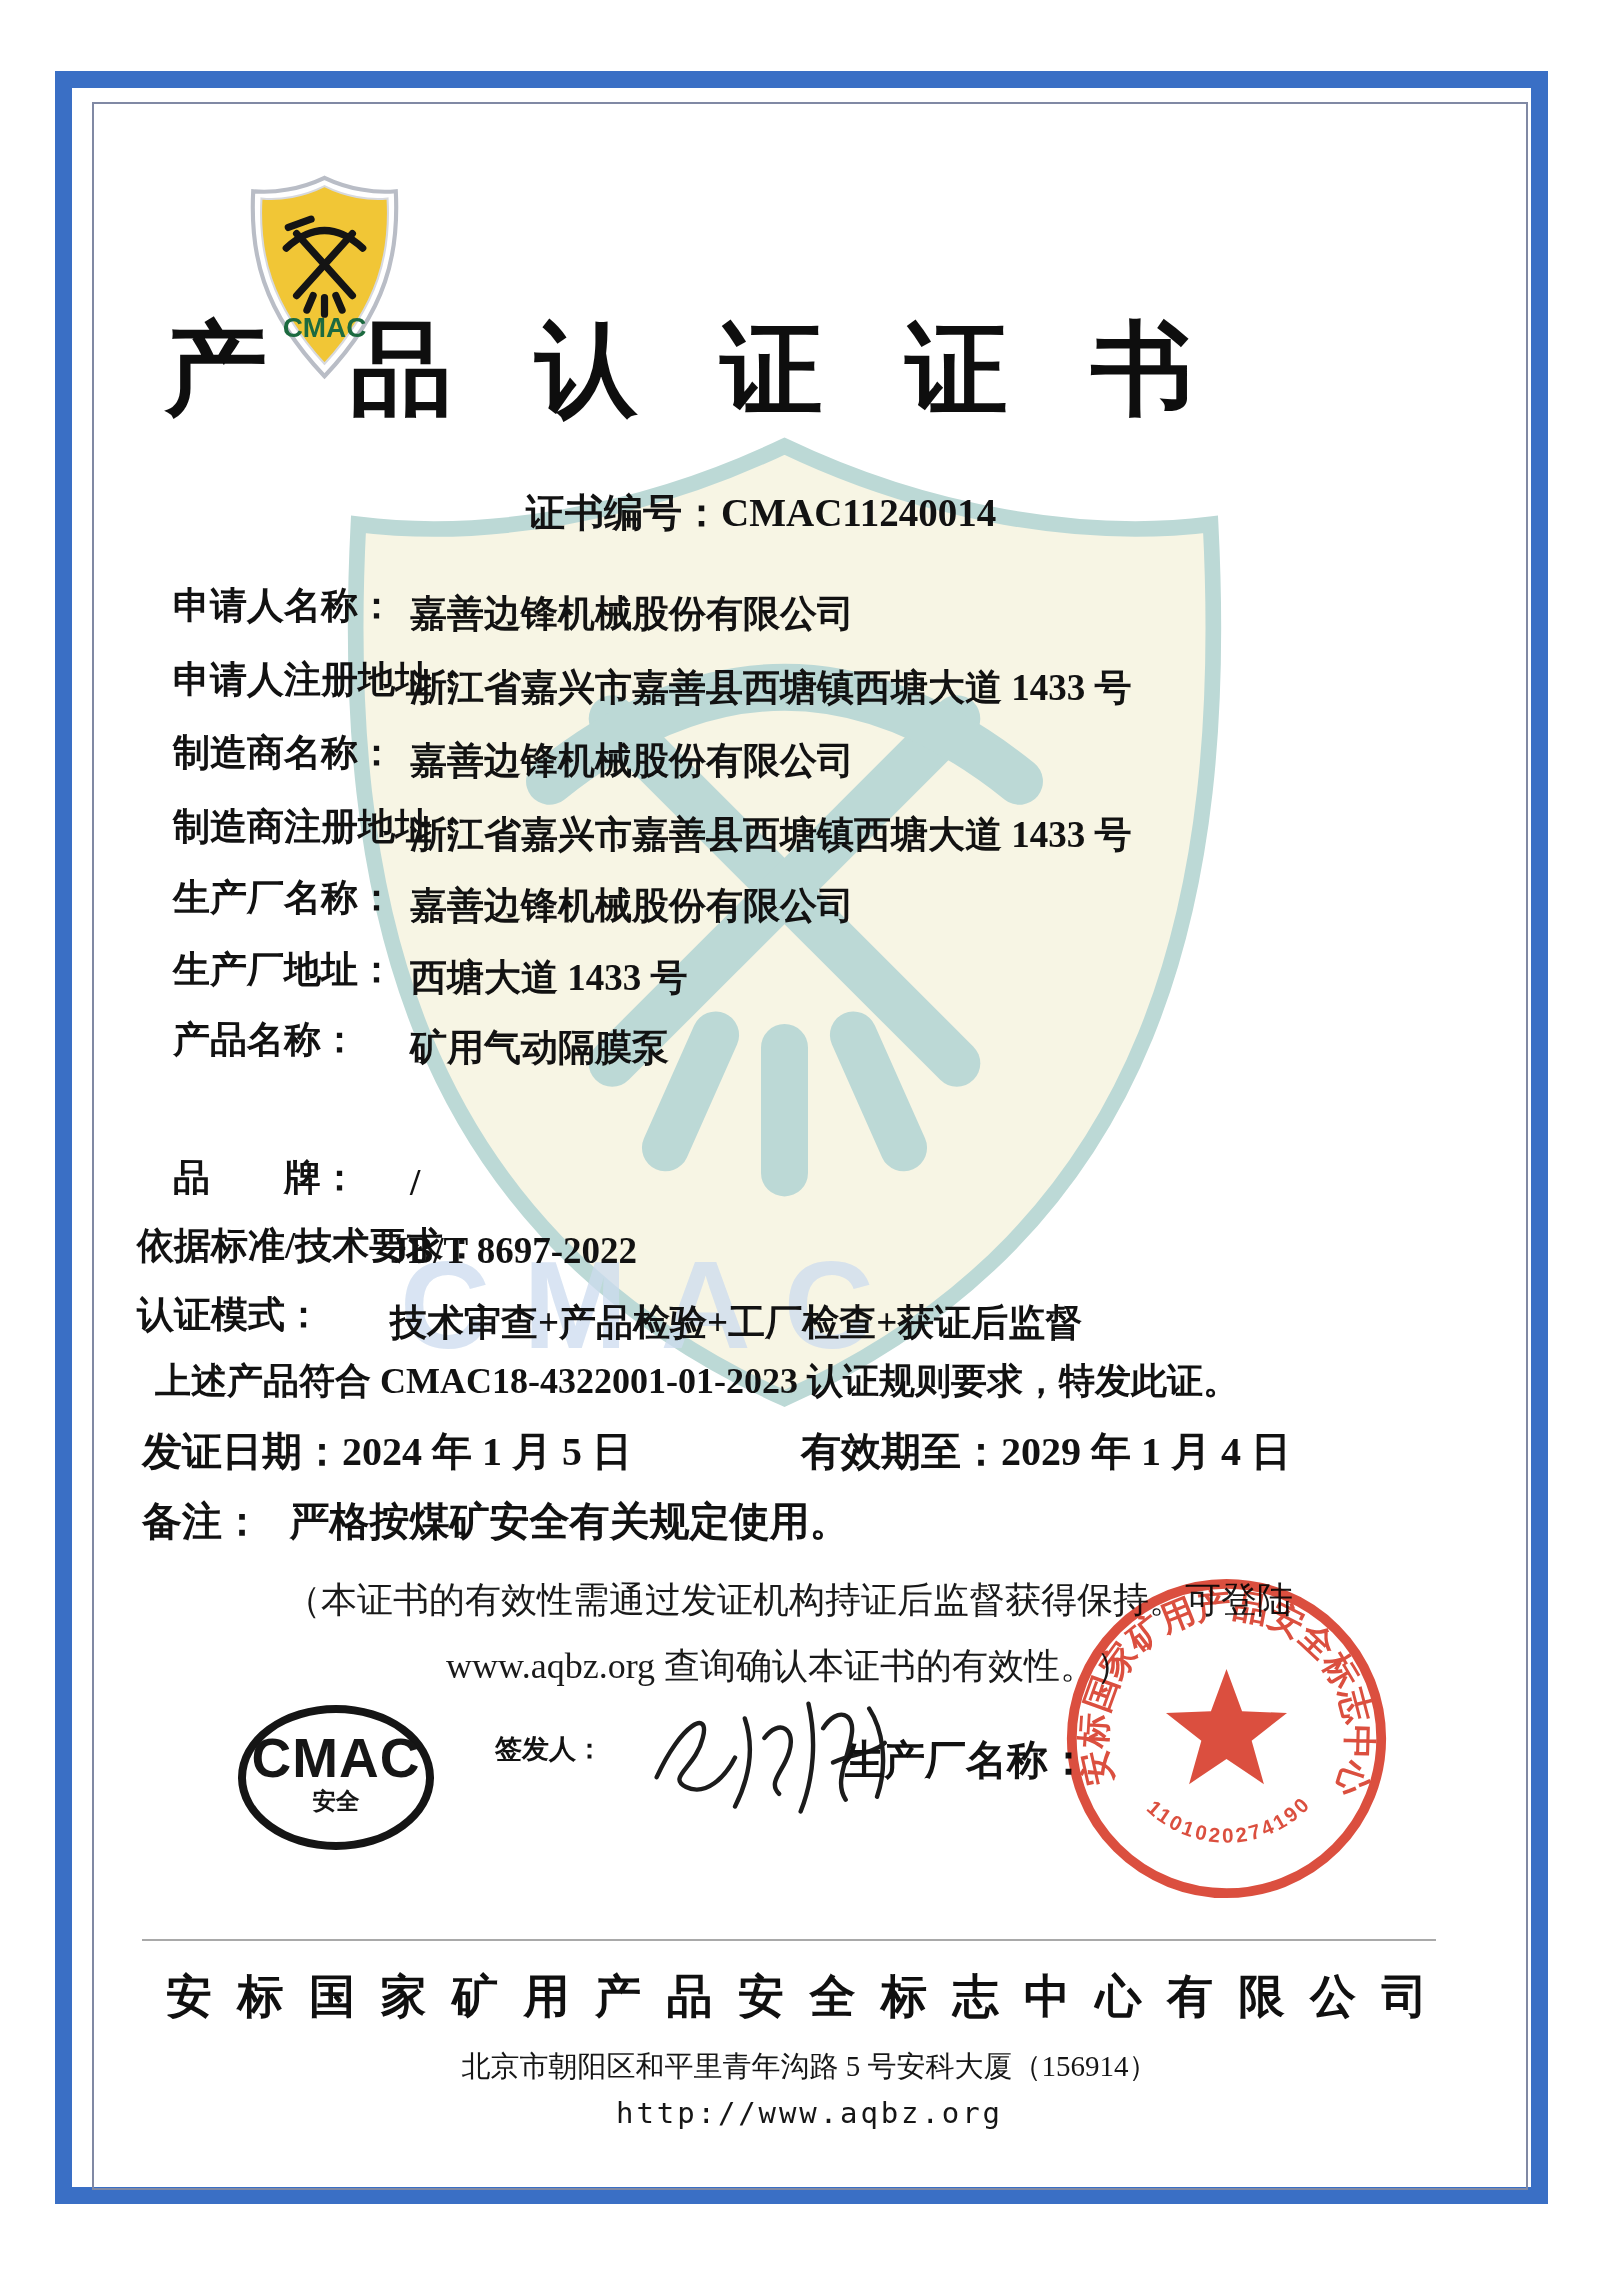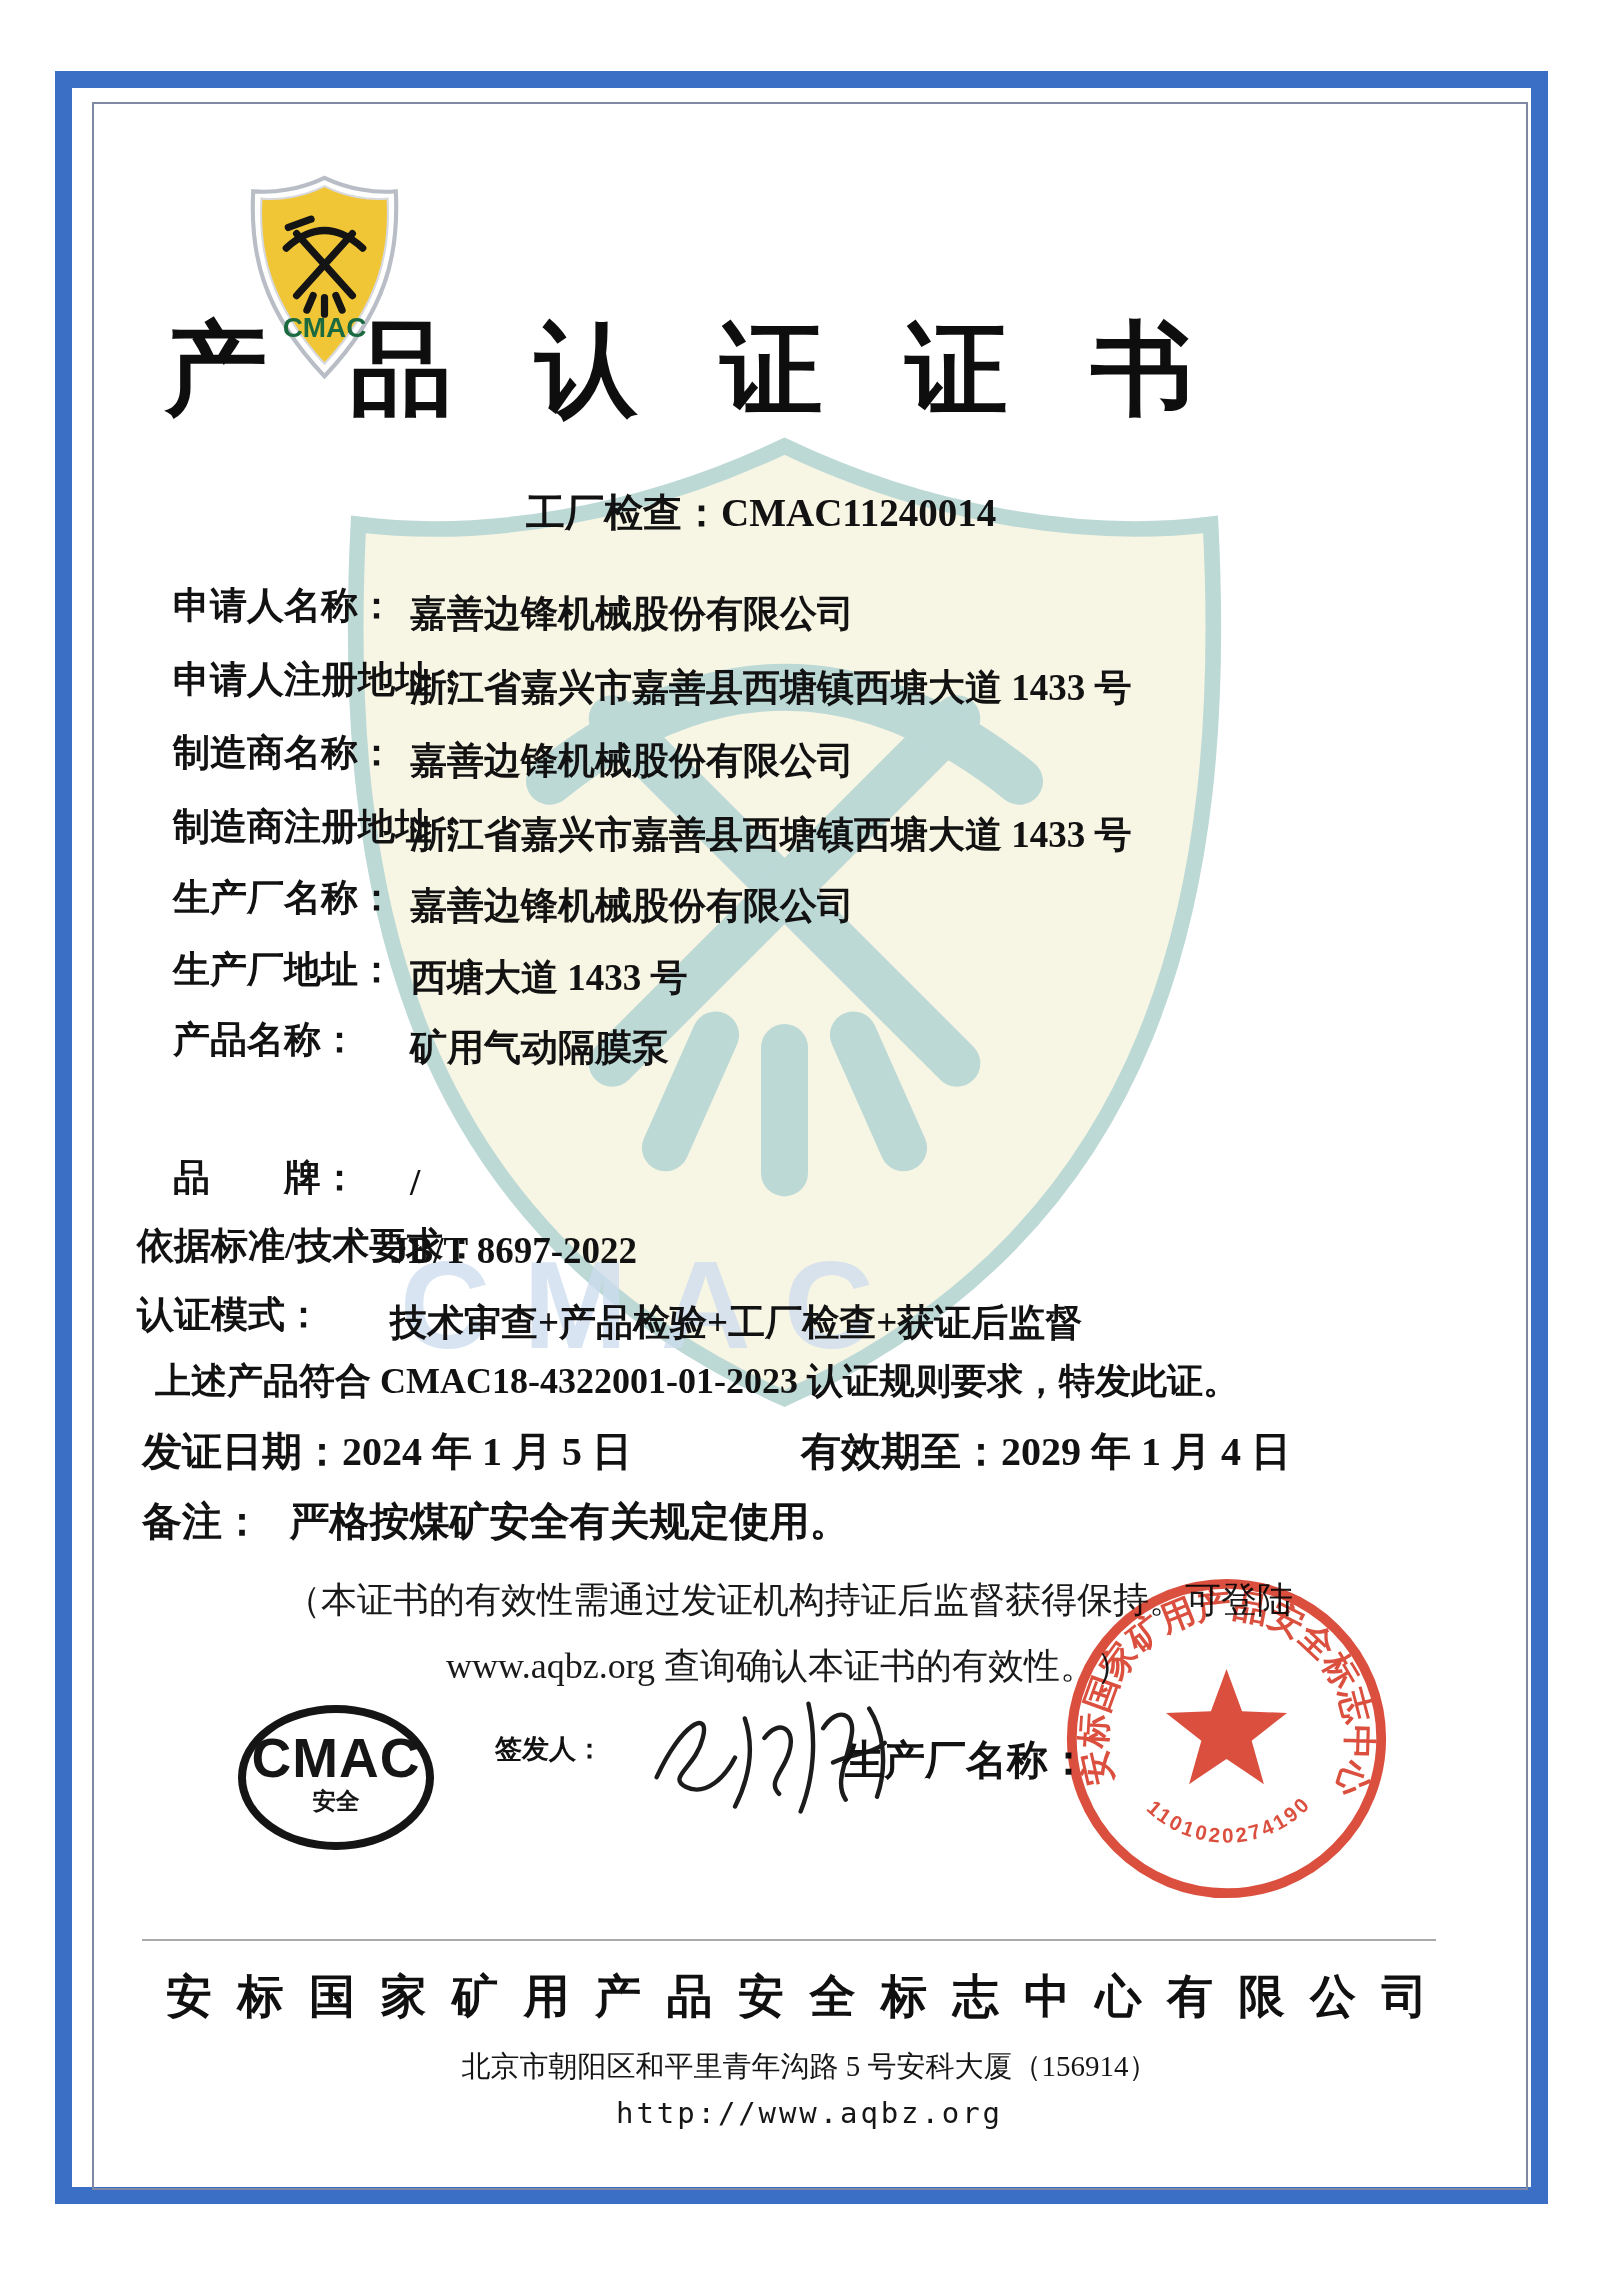--- a/index.html
+++ b/index.html
@@ -94,21 +94,21 @@
         <path d="M38,72 Q75,38 112,72"></path>
         <path d="M40,52 L62,44"></path>
         <path d="M58,132 L64,118 M75,136 L75,120 M92,132 L86,118"></path>
       </g>
       <text x="75" y="158" text-anchor="middle" font-family="Liberation Sans, DejaVu Sans, sans-serif" font-size="27" font-weight="800" fill="#1c6a40">CMAC</text>
     </svg>
 
     <div class="title">产 品 认 证 证 书</div>
 
     <div class="certline">
-      <span>工厂检查：</span><span class="num">CMAC11240014</span>
+      <span>证书编号：</span><span class="num">CMAC11240014</span>
     </div>
 
     <div class="row" style="top:581px">
       <span class="lab">申请人名称：</span>
       <span class="val">嘉善边锋机械股份有限公司</span>
     </div>
     <div class="row" style="top:655px">
       <span class="lab">申请人注册地址：</span>
       <span class="val">浙江省嘉兴市嘉善县西塘镇西塘大道 1433 号</span>
     </div>

